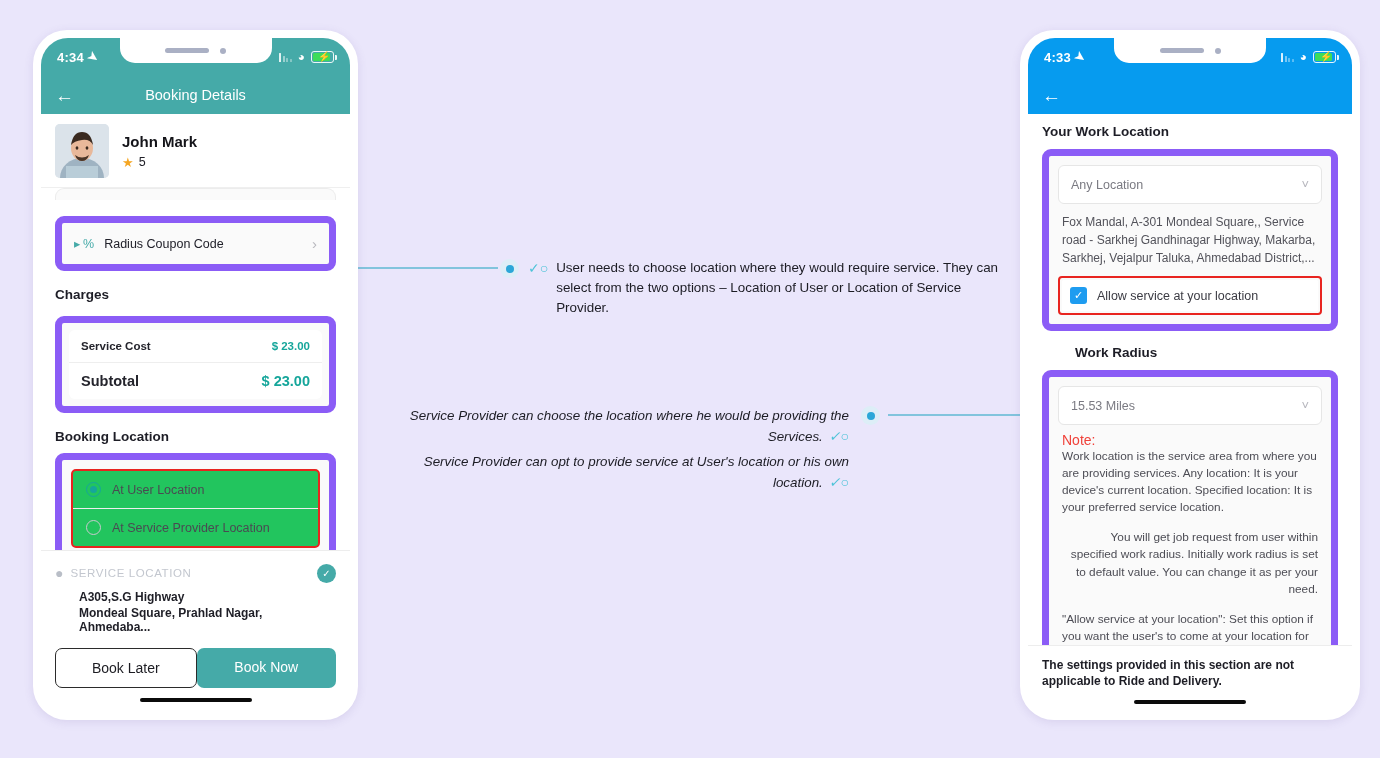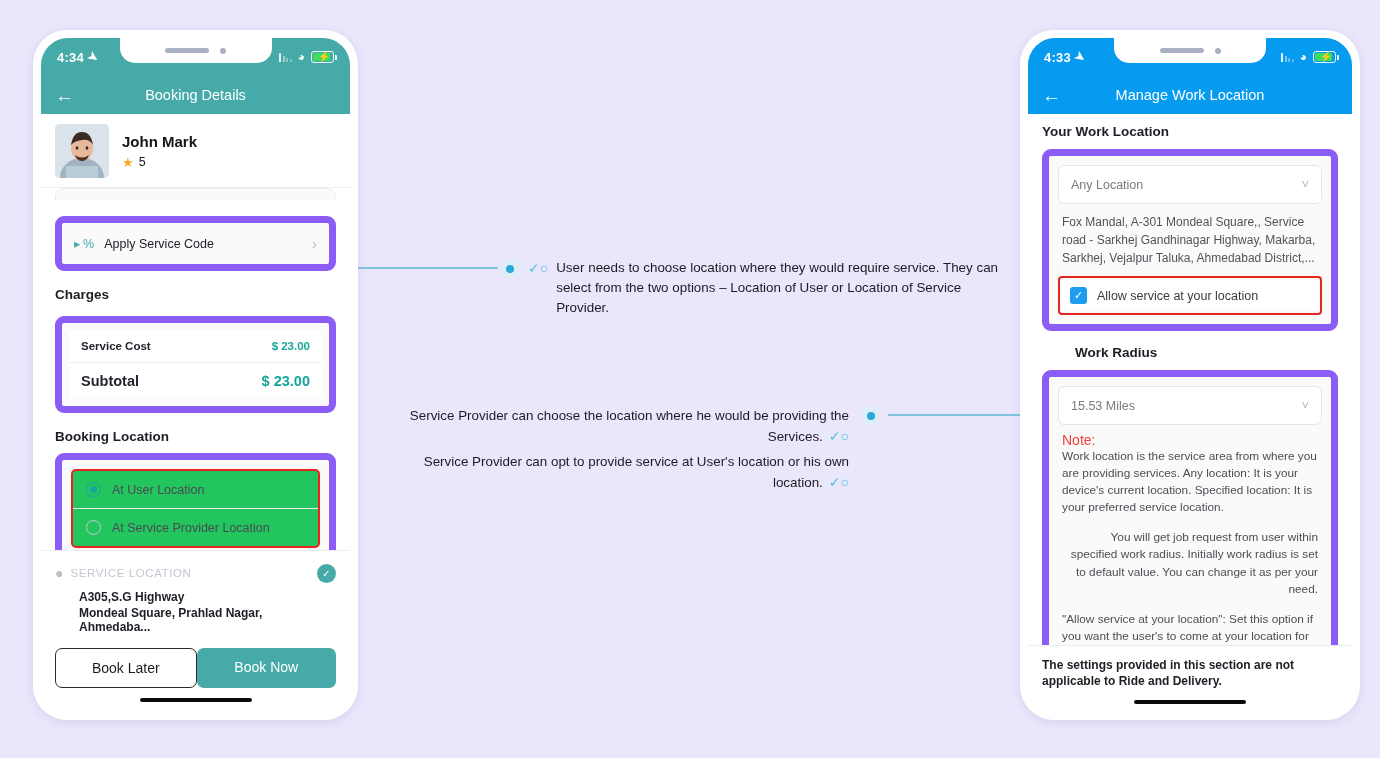--- a/index.html
+++ b/index.html
@@ -218,21 +218,21 @@
     position: absolute; height: 2px; background: #82c4dd;
   }
   .dot {
     position: absolute; width: 19px; height: 19px; border-radius: 50%;
     background: #ddeef7; display: flex; align-items: center; justify-content: center;
   }
   .dot:after { content:""; width: 8px; height: 8px; border-radius: 50%; background: #2ba7d8; }
   .anno { position: absolute; font-size: 13.4px; line-height: 1.5; color: #1c1c24; }
   .anno .tick { color: #4ec3d8; font-size: 14px; }
   .anno-left { display: flex; gap: 8px; align-items: flex-start; }
-  .anno-right { text-align: right; }
+  .anno-right { text-align: right; font-style: italic; }
   .anno-right .tick { margin-left: 6px; }
 </style>
 </head>
 <body>
 
 <div class="stage">
 
   <div class="conn" style="left:357px; top:267px; width:141px;"></div>
   <div class="dot" style="left:500px; top:259px;"></div>
 
@@ -306,21 +306,21 @@
               <span class="star">★</span>
               <span>5</span>
             </div>
           </div>
         </div>
 
         <div class="peek-card"></div>
 
         <div class="card coupon">
           <span class="tag-ico">▸ %</span>
-          <span>Apply Service Code</span>
+          <span>Radius Coupon Code</span>
           <span class="chev">›</span>
         </div>
 
         <div class="sect-head sect-title">Charges</div>
 
         <div class="card charges-wrap">
           <div class="charge-row first">
             <span class="cl">Service Cost</span>
             <span class="cv">$ 23.00</span>
           </div>
@@ -386,21 +386,20 @@
           <span style="font-size:12px;">◕</span>
           <span class="batt">
               <i></i>
               <span>⚡</span>
             </span>
         </div>
       </div>
 
       <div class="appbar blue">
         <span class="back">←</span>
-        <span class="title">Manage Work Location</span>
       </div>
 
       <div class="screen">
 
         <div class="r-pad">
           <div class="sect-title" style="margin-bottom:10px;">Your Work Location</div>
           <div class="card" style="padding:9px;">
             <div class="select">
               <span>Any Location</span>
               <span class="chev">˅</span>

